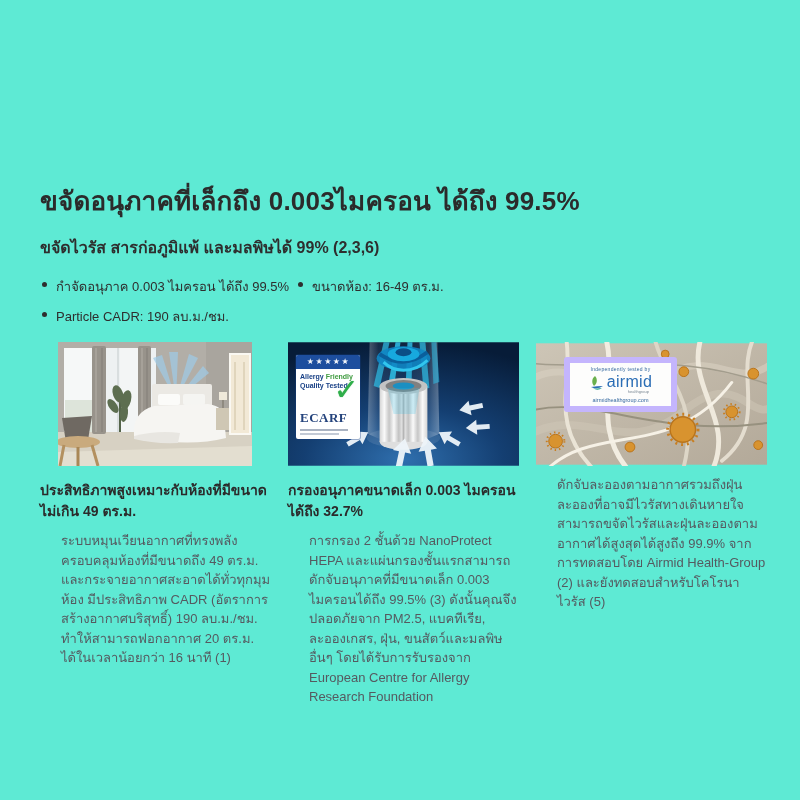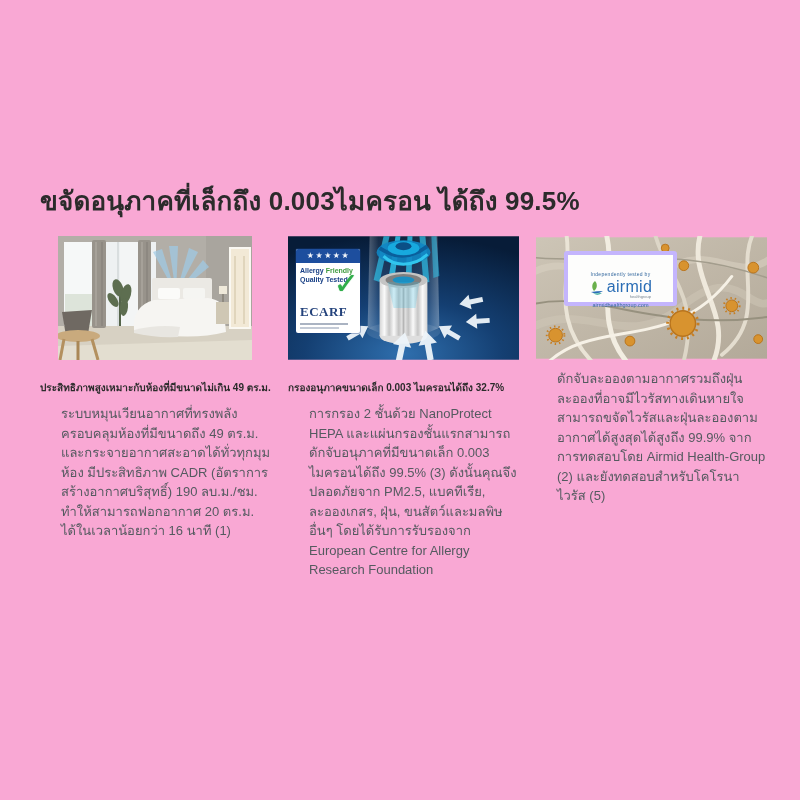--- a/index.html
+++ b/index.html
@@ -1,68 +1,84 @@
 <!DOCTYPE html>
 <html><head>
 <meta charset="utf-8">
 <style>
   * { margin:0; padding:0; box-sizing:border-box; }
   html,body { background:#fff; }
   body { font-family:"Liberation Sans","DejaVu Sans",sans-serif; color:#222; }
-  .page { position:relative; width:800px; height:800px; background:#f9a8d4; overflow:hidden; }
+  .page { position:relative; width:800px; height:800px; background:#5eead4; overflow:hidden; }
   .content { padding:180px 34px 0 40px; }
 
   .title { font-size:26px; font-weight:700; color:#2b2b2b; letter-spacing:0.2px; }
   .subtitle { margin-top:14px; font-size:16px; font-weight:700; color:#2e2e2e; }
 
   .specs { margin-top:16px; display:grid; grid-template-columns:256px auto; row-gap:9px; }
   .spec-item { display:flex; align-items:flex-start; font-size:13px; color:#2e2e2e; }
   .dot { width:5px; height:5px; border-radius:50%; background:#2e2e2e; margin:6px 9px 0 2px; flex:0 0 auto; }
 
   .cards { margin-top:15px; display:grid; grid-template-columns:repeat(3,1fr); column-gap:17px; }
   .card {}
   .fig { position:relative; height:124px; overflow:hidden; }
   .fig svg { display:block; }
   .fig-inset { padding-left:18px; padding-right:19px; }
-  .card-heading { margin-top:20px; font-size:10px; font-weight:700; color:#2b2b2b; line-height:1.5; }
+  .card-heading { margin-top:14px; font-size:14px; font-weight:700; color:#2b2b2b; line-height:1.5; }
   .card-body { margin-top:9px; font-size:13px; color:#555a60; line-height:1.5;margin-left:21px; }
 
   
   .ecarf { position:absolute; left:8px; top:13px; width:64px; background:#fff; border-radius:2px;
            box-shadow:0 0 0 1px rgba(20,60,130,.35); overflow:hidden; }
   .ecarf-stars { background:#1d4e9e; color:#f3f6fb; text-align:center; font-size:8px; letter-spacing:1.5px;
                  padding:2px 0 3px 1px; }
   .ecarf-body { position:relative; padding:3px 4px 4px 4px; }
   .ecarf-l1 { font-size:7px; font-weight:700; color:#173f85; line-height:1.3; }
   .ecarf-l1 .green-word { color:#3f9b3f; }
   .ecarf-l2 { font-size:7px; font-weight:700; color:#173f85; line-height:1.3; }
   .ecarf-check { position:absolute; right:1px; top:6px; color:#2fae4a; font-size:30px; font-weight:700;
                  line-height:1; text-shadow:0 0 1px #2fae4a; }
   .ecarf-org { margin-top:20px; font-size:13px; font-weight:700; color:#24437c; letter-spacing:0.5px;
                font-family:"Liberation Serif","DejaVu Serif",serif; }
   .fineline { height:2px; background:#aab3c2; margin-top:3px; width:86%; }
   .fineline.short { width:70%; margin-top:2px; height:2px; background:#c3cad6; }
 
   
   .airmid { position:absolute; left:28px; top:15px; width:113px; height:55px; background:#fdfdfc;
-            border:4px solid #c4b5fd; border-radius:3px; text-align:center; padding-top:16px; }
+            border:6px solid #c4b5fd; border-radius:3px; text-align:center; padding-top:3px; }
   .airmid-tested { font-size:5px; color:#35699f; letter-spacing:0.3px; }
   .airmid-brandrow { display:flex; align-items:center; justify-content:center; gap:2px; margin-top:1px; }
   .airmid-name { font-size:16px; color:#2a6db5; letter-spacing:0.3px; }
   .airmid-sub { font-size:4px; color:#7b8894; text-align:right; padding-right:22px; margin-top:-2px; }
   .airmid-url { font-size:5.5px; color:#35699f; margin-top:3px; }
 </style>
 </head>
 <body>
 
 <div class="page">
   <div class="content">
 
     <div class="title">ขจัดอนุภาคที่เล็กถึง 0.003ไมครอน ได้ถึง 99.5%</div>
-
+    <div class="subtitle">ขจัดไวรัส สารก่อภูมิแพ้ และมลพิษได้ 99% (2,3,6)</div>
+
+    <div class="specs">
+      <div class="spec-item">
+        <span class="dot"></span>
+        <span>กำจัดอนุภาค 0.003 ไมครอน ได้ถึง 99.5%</span>
+      </div>
+      <div class="spec-item">
+        <span class="dot"></span>
+        <span>ขนาดห้อง: 16-49 ตร.ม.</span>
+      </div>
+      <div class="spec-item">
+        <span class="dot"></span>
+        <span>Particle CADR: 190 ลบ.ม./ชม.</span>
+      </div>
+      <div></div>
+    </div>
 
     <div class="cards">
 
       <div class="card">
         <div class="fig fig-inset">
           <svg width="194" height="124" viewBox="0 0 194 124">
             <rect width="194" height="124" fill="#b2aea7"></rect>
             <rect x="148" width="46" height="124" fill="#a9a59e"></rect>
             <rect y="90" width="194" height="34" fill="#d7d1c3"></rect>
             <polygon points="0,124 194,124 194,104 0,110" fill="#e3ded0"></polygon>

